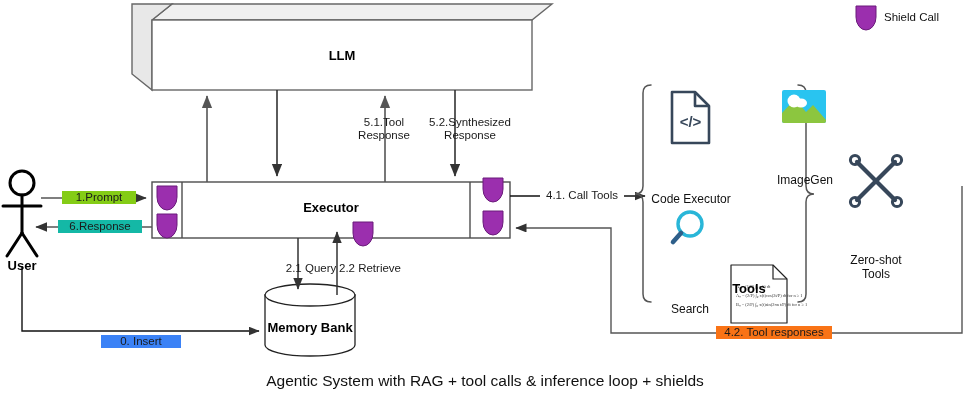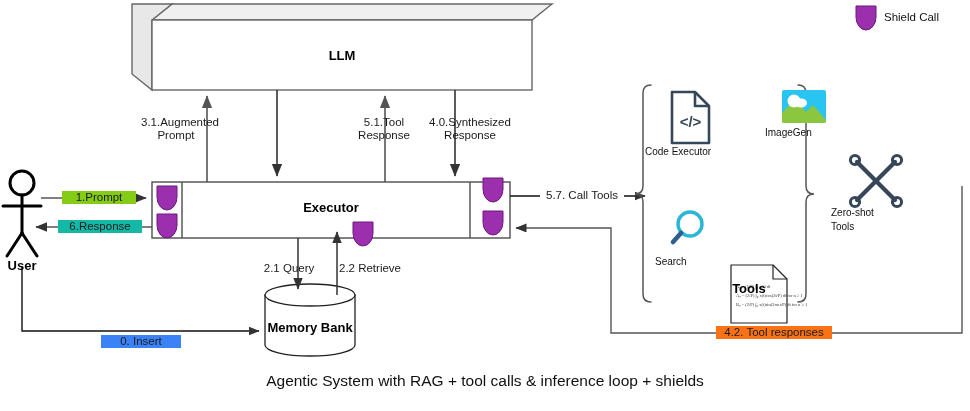--- a/index.html
+++ b/index.html
@@ -1,21 +1,21 @@
 <!DOCTYPE html>
 <html><head>
 <meta charset="utf-8">
 <style>
   html,body{margin:0;padding:0;background:#ffffff;}
   body{width:970px;height:411px;overflow:hidden;font-family:"Liberation Sans",sans-serif;color:#000;}
   #stage{position:relative;width:970px;height:411px;}
   .abs{position:absolute;}
   svg{display:block;}
   .lbl{position:absolute;font-family:"Liberation Sans",sans-serif;font-size:11.5px;color:#1a1a1a;line-height:13px;text-align:center;white-space:pre-line;}
-  .tool-lbl{position:absolute;font-size:10px;color:#111;text-align:left;line-height:14px;}
+  .tool-lbl{position:absolute;font-size:12px;color:#111;text-align:center;line-height:14px;margin-top:47px;}
   .node-title{position:absolute;font-weight:bold;font-size:13px;color:#000;text-align:center;}
   .caption{position:absolute;left:0;top:372px;width:970px;text-align:center;font-size:15.5px;color:#111;}
   .legend-txt{position:absolute;font-size:11.5px;color:#111;}
 </style>
 </head>
 <body>
 
 <div id="stage">
 
   <svg class="abs" style="left:0;top:0" width="970" height="411">
@@ -124,35 +124,33 @@
       <path d="M856,6 h20 v11 a10,13 0 0 1 -10,13 a10,13 0 0 1 -10,-13 z"></path>
     </g>
   </svg>
 
   <div class="node-title" style="left:262px;top:48px;width:160px;">LLM</div>
   <div class="node-title" style="left:251px;top:200px;width:160px;">Executor</div>
   <div class="node-title" style="left:250px;top:320px;width:120px;">Memory Bank</div>
   <div class="node-title" style="left:-8px;top:258px;width:60px;">User</div>
   <div class="node-title" style="left:694px;top:281px;width:110px;">Tools</div>
 
-  <div class="lbl" style="left:141px;top:116px;width:70px;">3.1.Augmented
-Prompt</div>
   <div class="lbl" style="left:351px;top:116px;width:66px;">5.1.Tool
 Response</div>
-  <div class="lbl" style="left:424px;top:116px;width:92px;">4.0.Synthesized
+  <div class="lbl" style="left:424px;top:116px;width:92px;">5.2.Synthesized
 Response</div>
 
   <div class="lbl" style="left:62px;top:191px;width:74px;background:#84cc16;">1.Prompt</div>
   <div class="lbl" style="left:58px;top:220px;width:84px;background:#14b8a6;">6.Response</div>
 
-  <div class="lbl" style="left:254px;top:262px;width:70px;">2.1 Query</div>
+  <div class="lbl" style="left:276px;top:262px;width:70px;">2.1 Query</div>
   <div class="lbl" style="left:330px;top:262px;width:80px;">2.2 Retrieve</div>
 
   <div class="lbl" style="left:101px;top:324px;width:80px;background:#3b82f6;margin-top:11px;">0. Insert</div>
-  <div class="lbl" style="left:540px;top:189px;width:84px;background:#fff;">5.7. Call Tools</div>
+  <div class="lbl" style="left:540px;top:189px;width:84px;background:#fff;">4.1. Call Tools</div>
   <div class="lbl" style="left:716px;top:326px;width:116px;background:#f97316;">4.2. Tool responses</div>
 
   <div class="tool-lbl" style="left:645px;top:145px;width:92px;">Code Executor</div>
   <div class="tool-lbl" style="left:765px;top:126px;width:80px;">ImageGen</div>
   <div class="tool-lbl" style="left:655px;top:255px;width:70px;">Search</div>
   <div class="tool-lbl" style="left:714px;top:326px;width:0px;height:0;overflow:hidden;"></div>
   <div class="tool-lbl" style="left:831px;top:206px;width:90px;white-space:pre-line;">Zero-shot
 Tools</div>
 
   <div class="legend-txt" style="left:884px;top:11px;">Shield Call</div>

